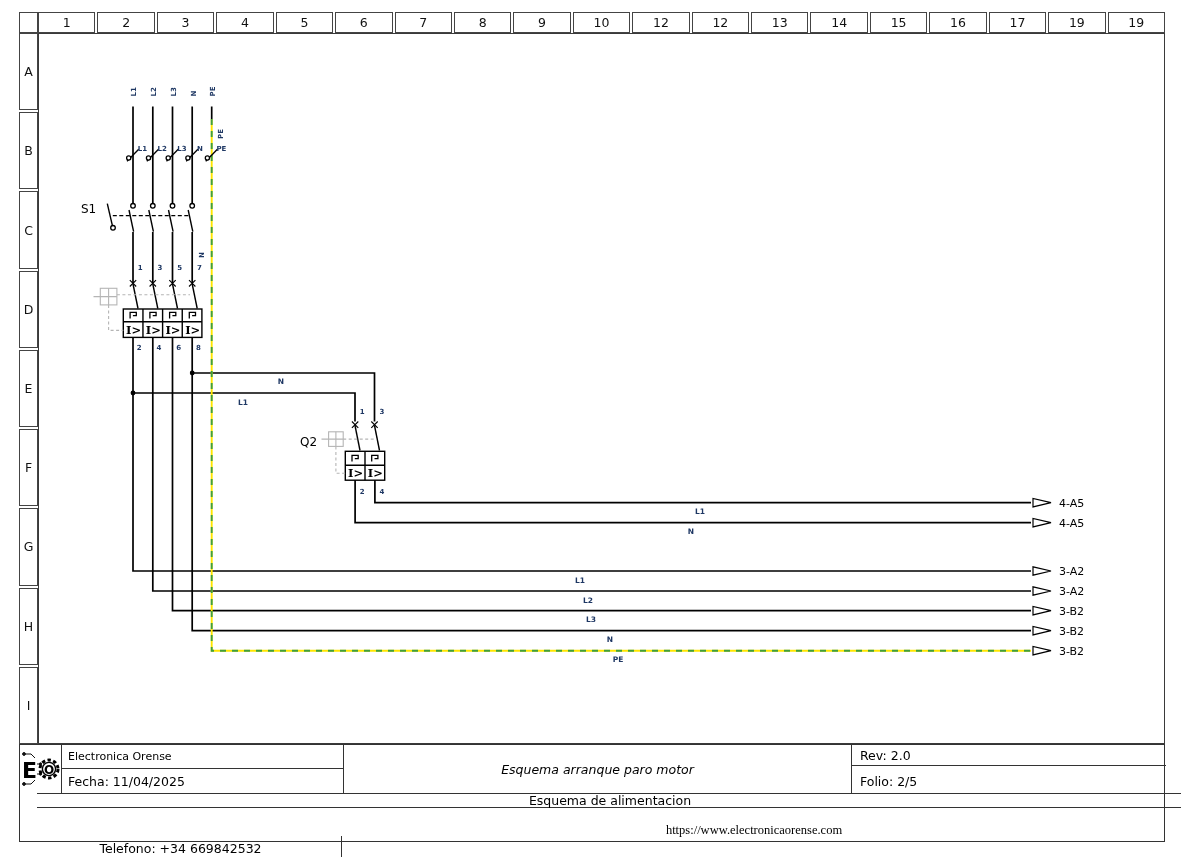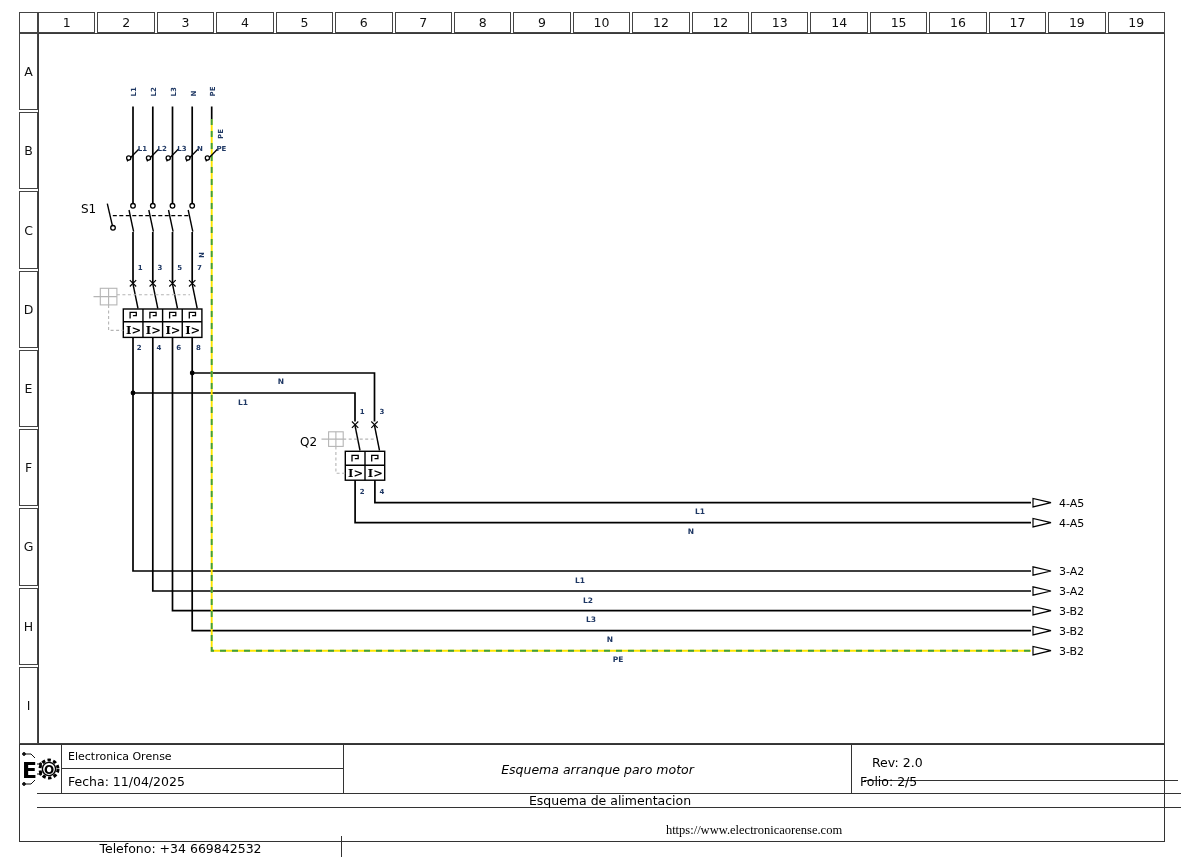--- a/index.html
+++ b/index.html
@@ -17,21 +17,21 @@
   
   #schematic{position:absolute;left:0;top:0;}
   
   .tb{position:absolute;left:19px;top:744px;width:1146px;height:98px;border:1.6px solid #333;box-sizing:border-box;background:#fff;font-size:12.5px;color:#000;}
   .tb .cell{position:absolute;box-sizing:border-box;}
   .tb-logo{left:0;top:0;width:42px;height:48px;border-right:1.5px solid #333;display:flex;align-items:center;justify-content:center;}
   .tb-company{left:42px;top:0;width:282px;height:24px;border-right:1.5px solid #333;border-bottom:1.5px solid #333;
               display:flex;align-items:center;padding-left:6px;font-size:11px;}
   .tb-fecha{left:42px;top:24px;width:282px;height:24px;border-right:1.5px solid #333;display:flex;align-items:center;padding-left:6px;}
   .tb-title{left:324px;top:0;width:508px;height:48px;border-right:1.5px solid #333;display:flex;align-items:center;justify-content:center;font-style:italic;}
-  .tb-rev{left:832px;top:0;width:314px;height:36px;border-bottom:1.5px solid #333;display:flex;align-items:center;padding-left:8px;margin-left:12px;}
+  .tb-rev{left:832px;top:0;width:314px;height:21px;border-bottom:1.5px solid #333;display:flex;align-items:center;padding-left:8px;}
   .tb-folio{left:832px;top:24px;width:314px;height:24px;display:flex;align-items:center;padding-left:8px;}
   .tb-subtitle{left:17px;top:48px;width:1146px;height:15px;border-top:1.5px solid #333;border-bottom:1.5px solid #333;
                display:flex;align-items:center;justify-content:center;}
   .tb-phone{left:0;top:91px;width:322px;height:25px;border-right:1.5px solid #333;display:flex;align-items:center;justify-content:center;}
   .tb-url{left:322px;top:73px;width:824px;height:25px;display:flex;align-items:center;justify-content:center;font-family:Liberation Serif, serif;}
   
   text{font-family:"DejaVu Sans",sans-serif;}
   .lbl-sm{font-size:7px;font-weight:600;fill:#1f3864;}
   .lbl-wire{font-size:7.5px;font-weight:600;fill:#1f3864;}
   .lbl-dev{font-size:12px;fill:#000;}

